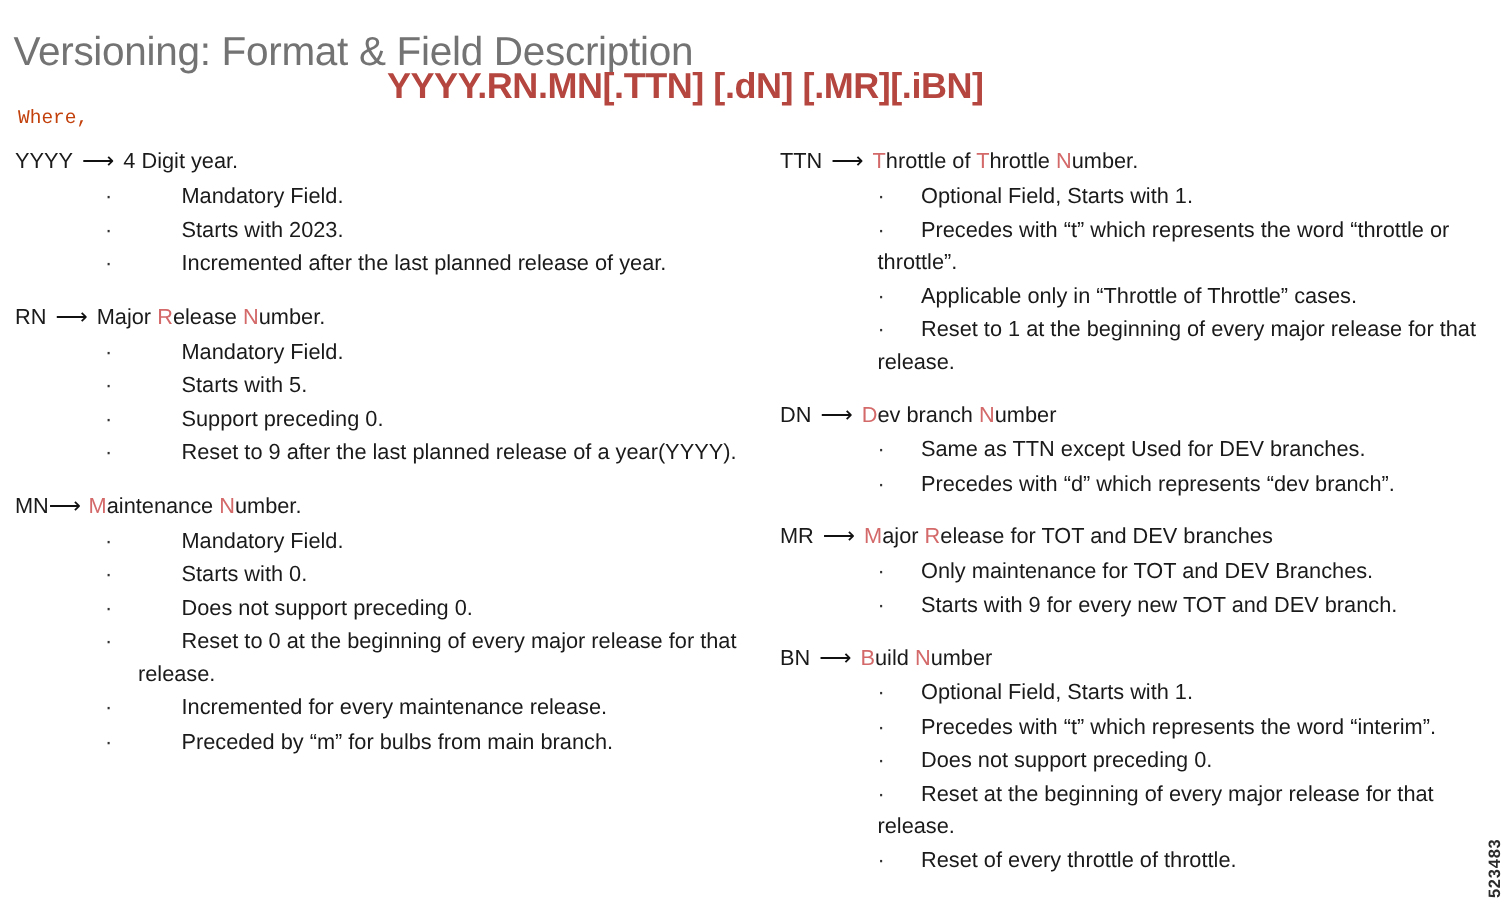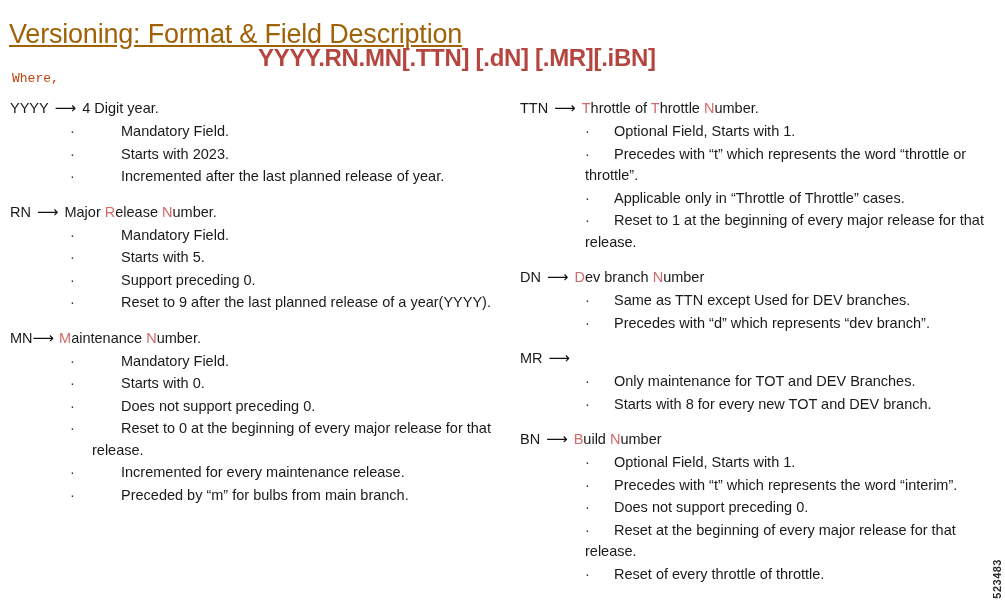--- a/index.html
+++ b/index.html
@@ -18,23 +18,22 @@
   }
 
   
   .page-title {
     position: absolute;
     left: 9px;
     top: 1px;
     font-size: 27px;
     font-weight: 400;
     letter-spacing: -0.2px;
-    color: #a16207;
+    color: #737373;
     white-space: nowrap;
-    text-decoration: underline;
   }
 
   
   .format-string {
     position: absolute;
     left: 258px;
     top: 44px;
     font-size: 24px;
     font-weight: 700;
     letter-spacing: -0.3px;
@@ -264,29 +263,30 @@
         <li class="bullet-item">
           <span class="dot">·</span>
           <span class="btext">Precedes with “d” which represents “dev branch”.</span>
         </li>
       </ul>
     </div>
     <div class="field-block">
       <div class="field-head">
         <span class="field-abbr">MR</span>
         <span class="field-arrow">⟶</span>
+        <span class="field-name"><span class="hl">M</span><span>ajor </span><span class="hl">R</span><span>elease for TOT and DEV branches</span></span>
       </div>
       <ul class="bullet-list">
         <li class="bullet-item">
           <span class="dot">·</span>
           <span class="btext">Only maintenance for TOT and DEV Branches.</span>
         </li>
         <li class="bullet-item">
           <span class="dot">·</span>
-          <span class="btext">Starts with 8 for every new TOT and DEV branch.</span>
+          <span class="btext">Starts with 9 for every new TOT and DEV branch.</span>
         </li>
       </ul>
     </div>
     <div class="field-block">
       <div class="field-head">
         <span class="field-abbr">BN</span>
         <span class="field-arrow">⟶</span>
         <span class="field-name"><span class="hl">B</span><span>uild </span><span class="hl">N</span><span>umber</span></span>
       </div>
       <ul class="bullet-list">

